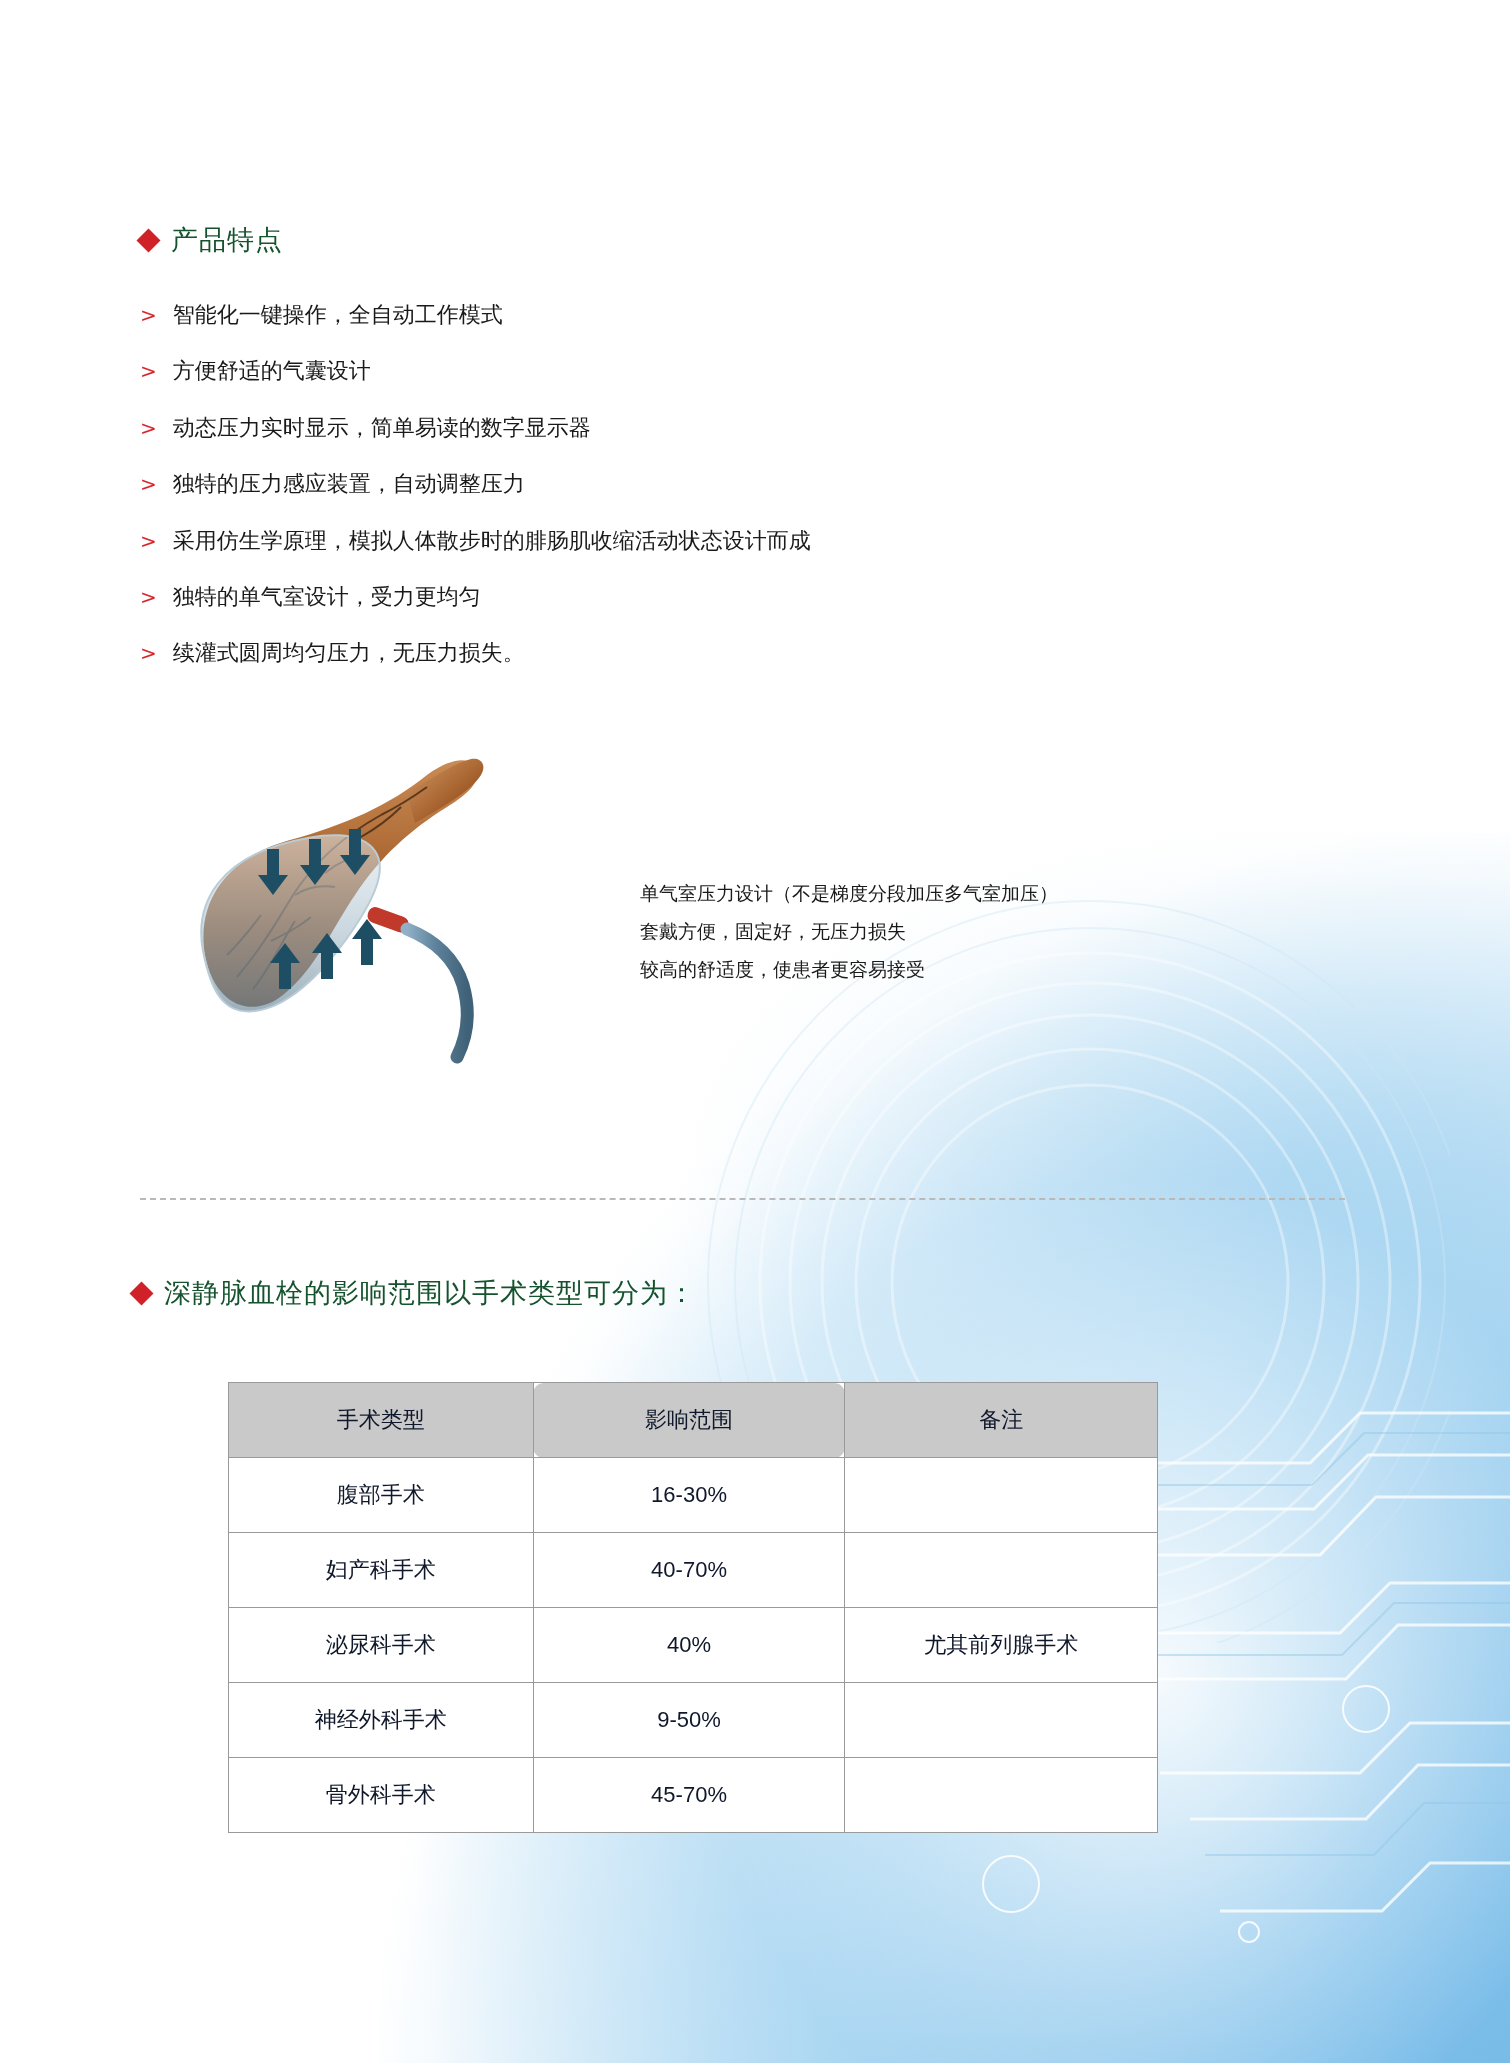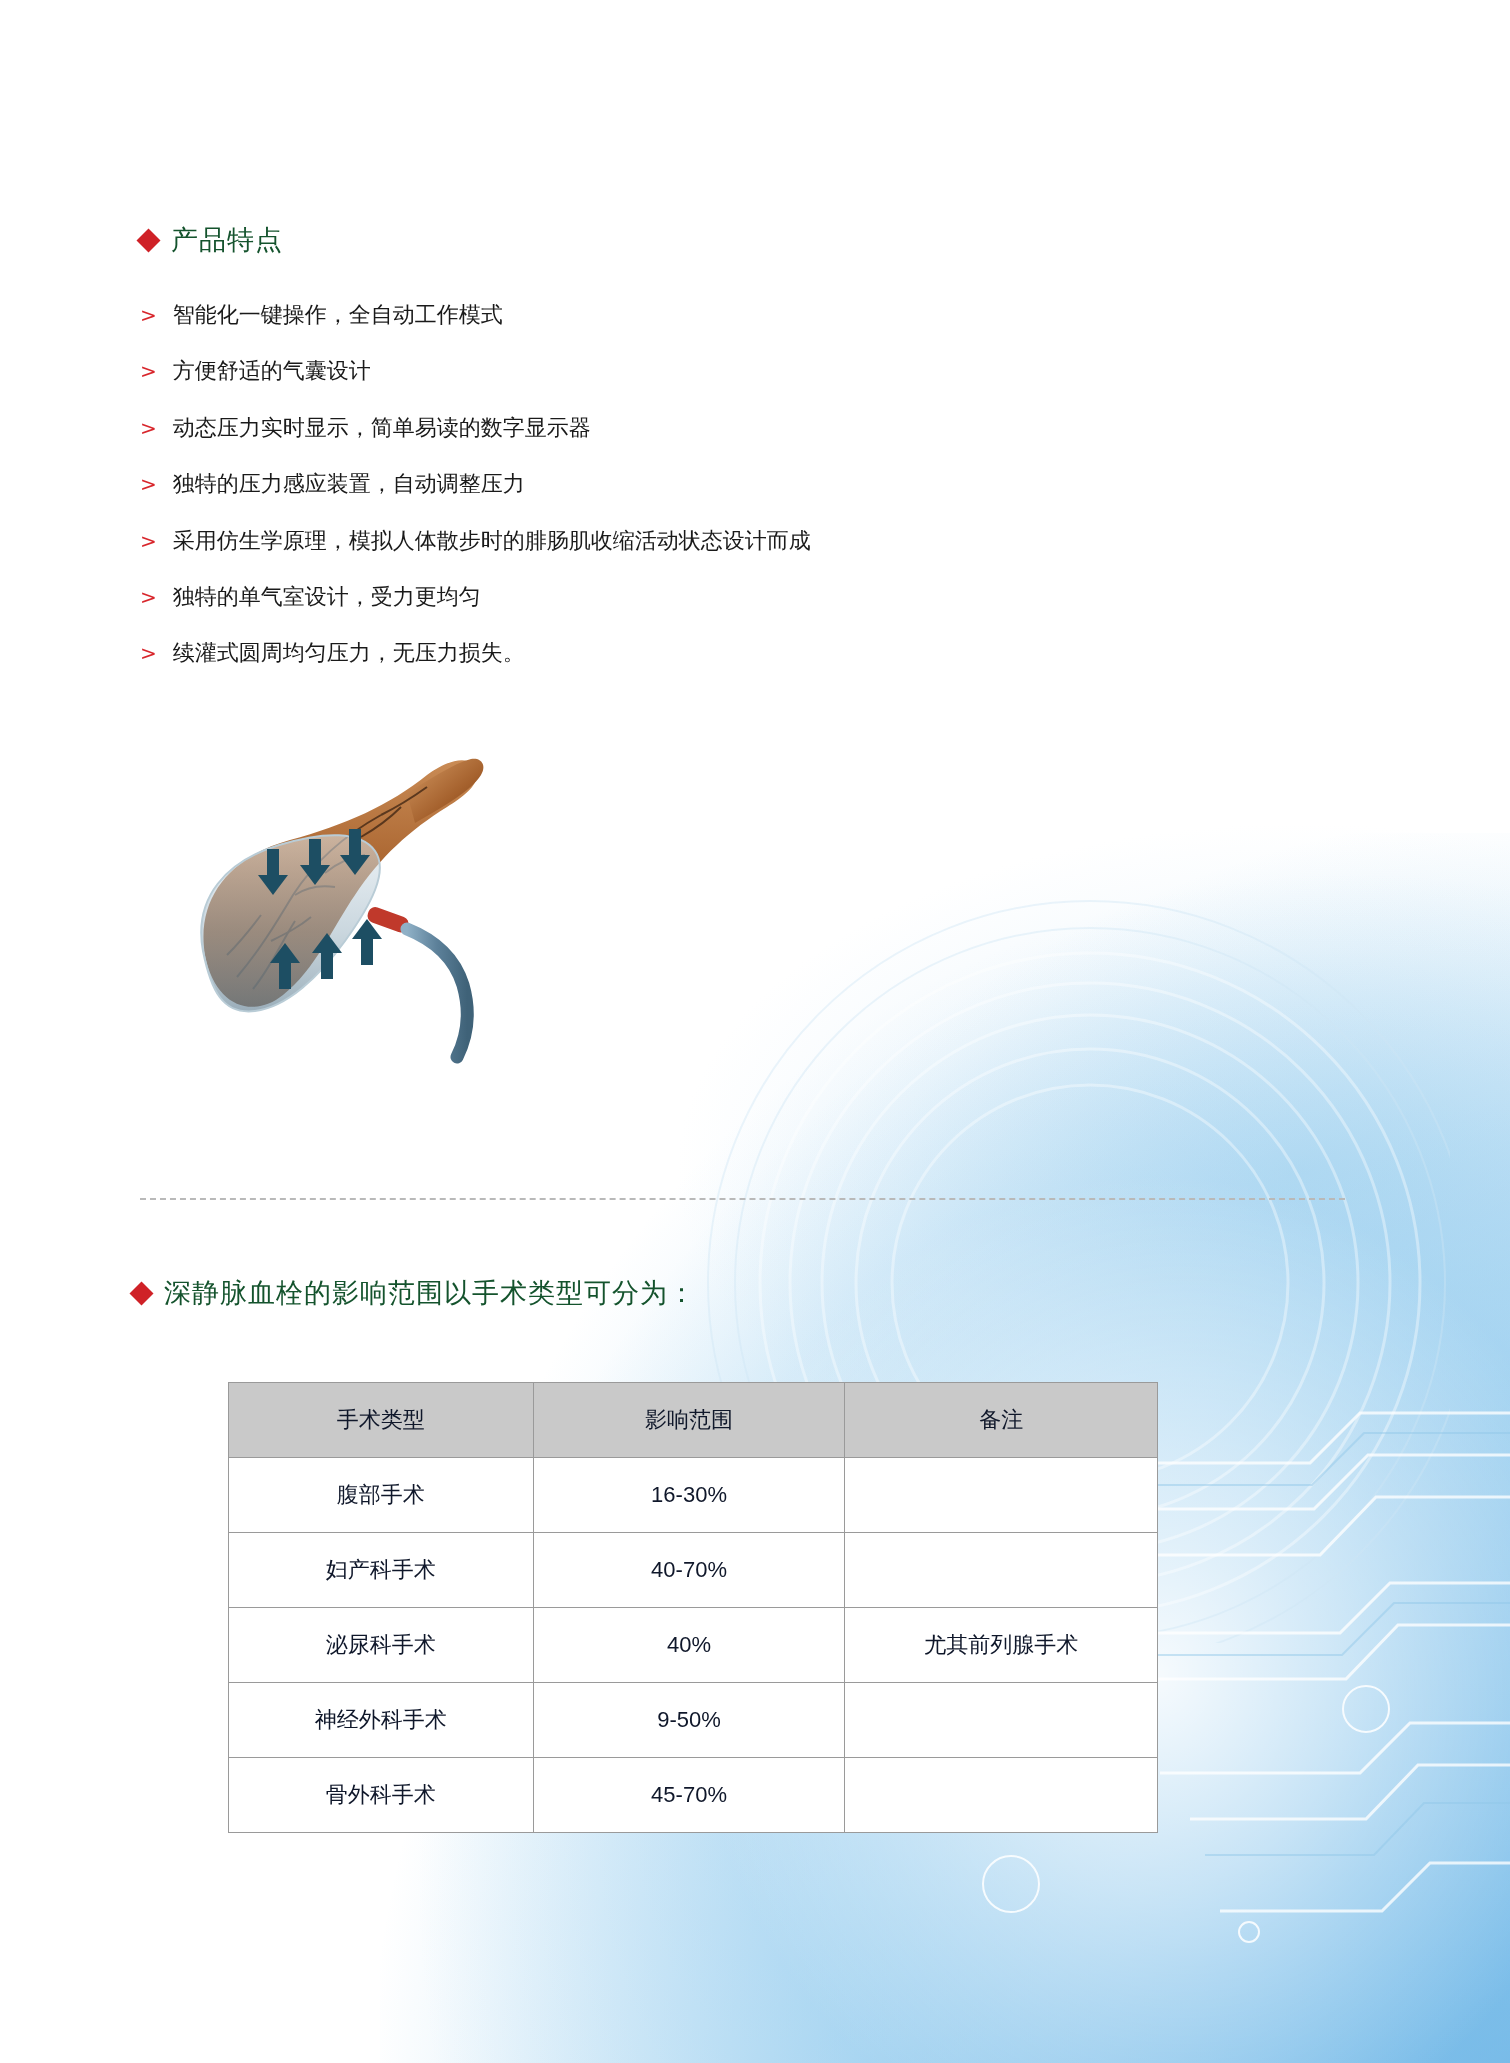--- a/index.html
+++ b/index.html
@@ -161,21 +161,21 @@
     text-align: center;
     font-size: 22px;
     color: #0f172a;
     font-weight: 400;
   }
   .data-table thead th {
     background: #c9c9c9;
     font-size: 22px;
   }
   .col-a { width: 305px; }
-  .col-b { width: 312px; }
+  .col-b { width: 312px; border-radius: 11px; }
   .col-c { width: 313px; }
   .data-table tbody tr td { background: #ffffff; }
 </style>
 </head>
 <body>
 
 <div class="page">
 
   <div class="bg-wrap">
     <div class="bg-soft-top"></div>
@@ -305,20 +305,25 @@
         <path d="M62 92 l12 0 l0 -26 l9 0 l-15 -20 l-15 20 l9 0 Z" transform="translate(42,152)"></path>
         <path d="M62 92 l12 0 l0 -26 l9 0 l-15 -20 l-15 20 l9 0 Z" transform="translate(84,142)"></path>
         <path d="M62 92 l12 0 l0 -26 l9 0 l-15 -20 l-15 20 l9 0 Z" transform="translate(124,128)"></path>
       </g>
 
       <rect x="196" y="160" width="42" height="16" rx="7" fill="#c0392b" transform="rotate(20 196 160)"></rect>
       <path d="M232 184 C262 196 280 214 288 240 C296 268 292 292 282 312" stroke="url(#tube)" stroke-width="13" fill="none" stroke-linecap="round"></path>
     </svg>
   </div>
 
+  <div class="illus-caption">
+    <div>单气室压力设计（不是梯度分段加压多气室加压）</div>
+    <div>套戴方便，固定好，无压力损失</div>
+    <div>较高的舒适度，使患者更容易接受</div>
+  </div>
 
   <div class="divider"></div>
 
   <div class="section-head" style="left:133px; top:1275px;">
     <span class="diamond"></span>
     <span class="section-title">深静脉血栓的影响范围以手术类型可分为：</span>
   </div>
 
   <table class="data-table">
     <thead>

